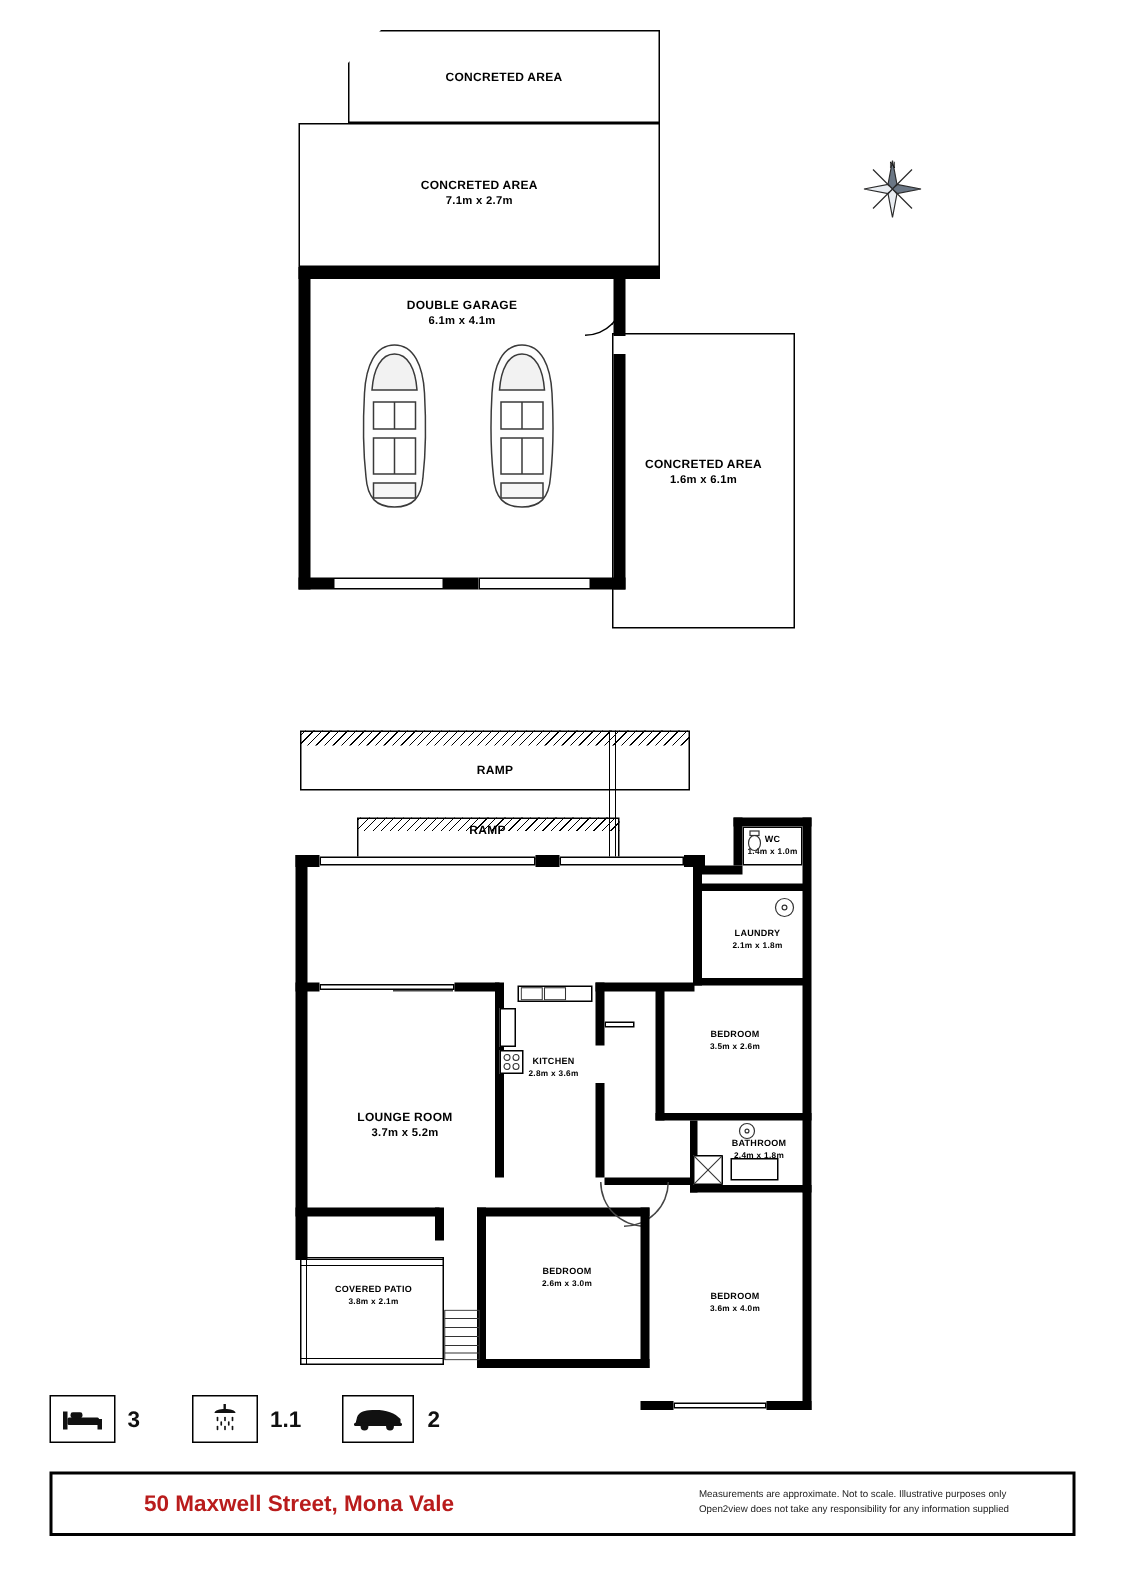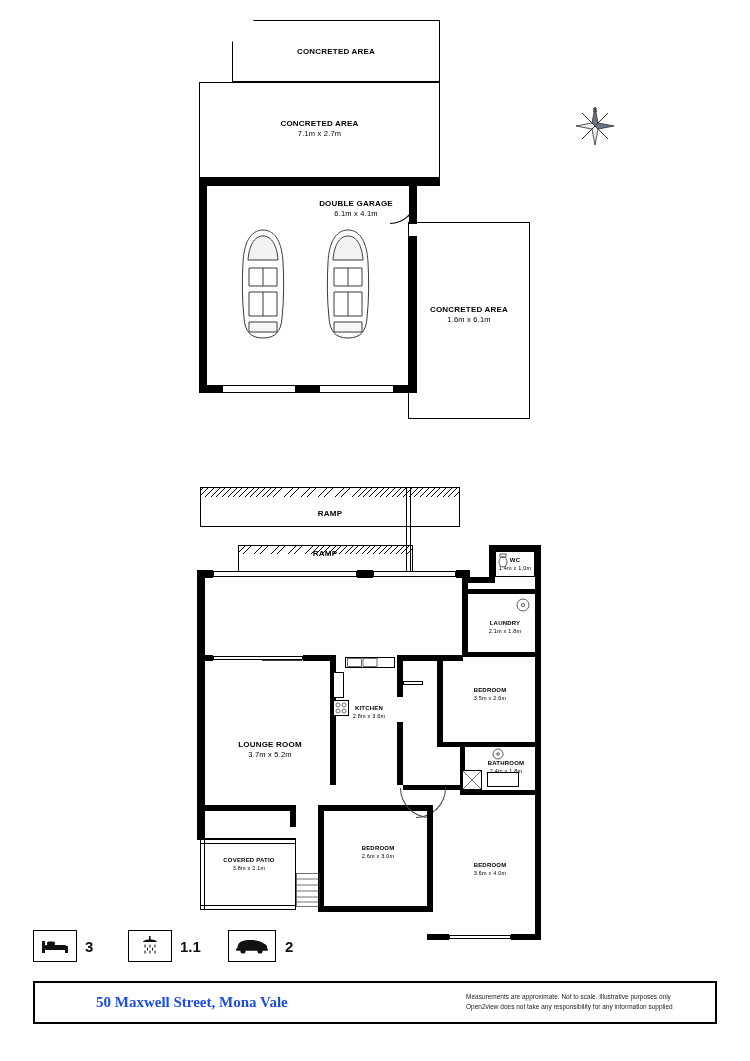--- a/index.html
+++ b/index.html
@@ -29,21 +29,21 @@
     text-align: center;
     font-size: 8px;
     font-weight: bold;
     line-height: 1.25;
     color: #000000;
     letter-spacing: 0.2px;
     white-space: nowrap;
   }
   .label .dim {
     display: block;
-    font-weight: normal;
+    font-weight: bold;
     font-size: 7.5px;
   }
   .label.small { font-size: 6px; }
   .label.small .dim { font-size: 5.5px; }
   .hatch {
     position: absolute;
     background-image: repeating-linear-gradient(
       -45deg,
       #000 0px, #000 0.6px,
       transparent 0.6px, transparent 4px);
@@ -65,22 +65,21 @@
   
   .footer-box {
     position: absolute;
     border: 2px solid #000000;
     background: #ffffff;
   }
   .addr {
     position: absolute;
     font-size: 15px;
     font-weight: bold;
-    color: #1d4ed8;
-    font-family: Liberation Serif, serif;
+    color: #b91c1c;
   }
   .disclaimer {
     position: absolute;
     font-size: 6.5px;
     color: #222222;
     line-height: 1.5;
     text-align: left;
   }
   .icon-box {
     position: absolute;
@@ -132,21 +131,21 @@
 
   <div style="position:absolute; left:390px; top:198px; width:26px; height:26px; border-right:1px solid #000; border-bottom:1px solid #000; border-radius:0 0 26px 0;"></div>
 
   <div class="wall" style="left:199px; top:385px; width:23px; height:8px;"></div>
   <div class="wall" style="left:296px; top:385px; width:23px; height:8px;"></div>
   <div class="wall" style="left:394px; top:385px; width:23px; height:8px;"></div>
 
   <div class="thin-border" style="left:222px; top:385px; width:74px; height:8px; border-width:1px;"></div>
   <div class="thin-border" style="left:319px; top:385px; width:75px; height:8px; border-width:1px;"></div>
 
-  <div class="label" style="left:208px; top:199px; width:200px;margin-left:48px;">
+  <div class="label" style="left:208px; top:199px; width:200px;">
     <span>DOUBLE GARAGE</span>
     <span class="dim">6.1m x 4.1m</span>
   </div>
 
   <div style="position:absolute; left:237px; top:228px;">
     <svg width="52" height="112" viewBox="0 0 52 112">
       <g fill="none" stroke="#3a3a3a" stroke-width="1">
         <path d="M26 2 C13 2 7 16 6 34 C5 52 5 72 7 90 C8 104 14 110 26 110 C38 110 44 104 45 90 C47 72 47 52 46 34 C45 16 39 2 26 2 Z" fill="#fdfdfd"></path>
         <path d="M26 8 C17 8 12 18 11 32 L41 32 C40 18 35 8 26 8 Z" fill="#f2f2f2"></path>
         <path d="M12 40 L40 40 L40 58 L12 58 Z" fill="#ffffff"></path>

